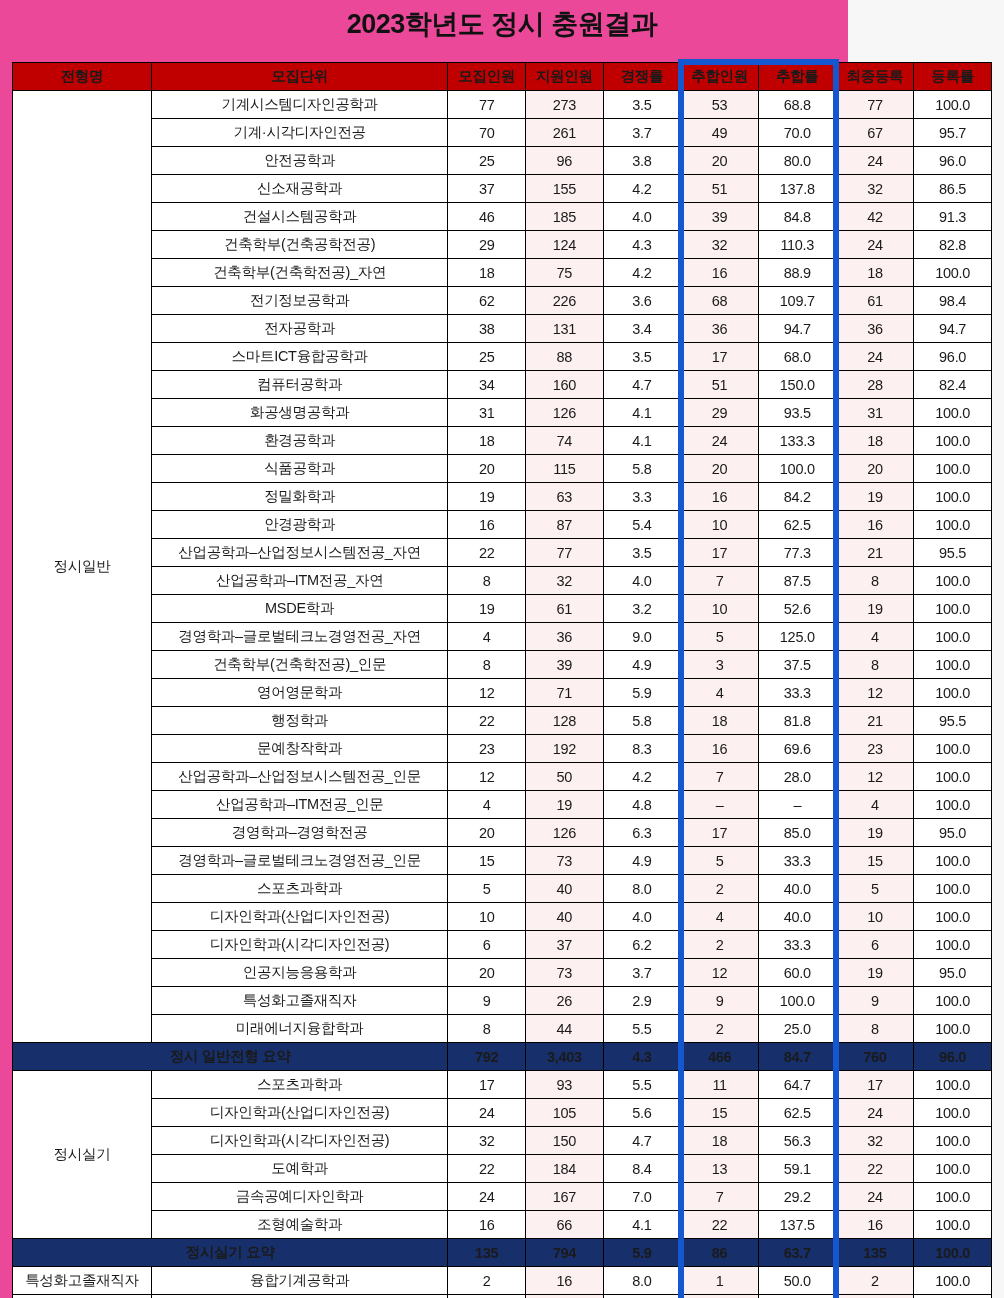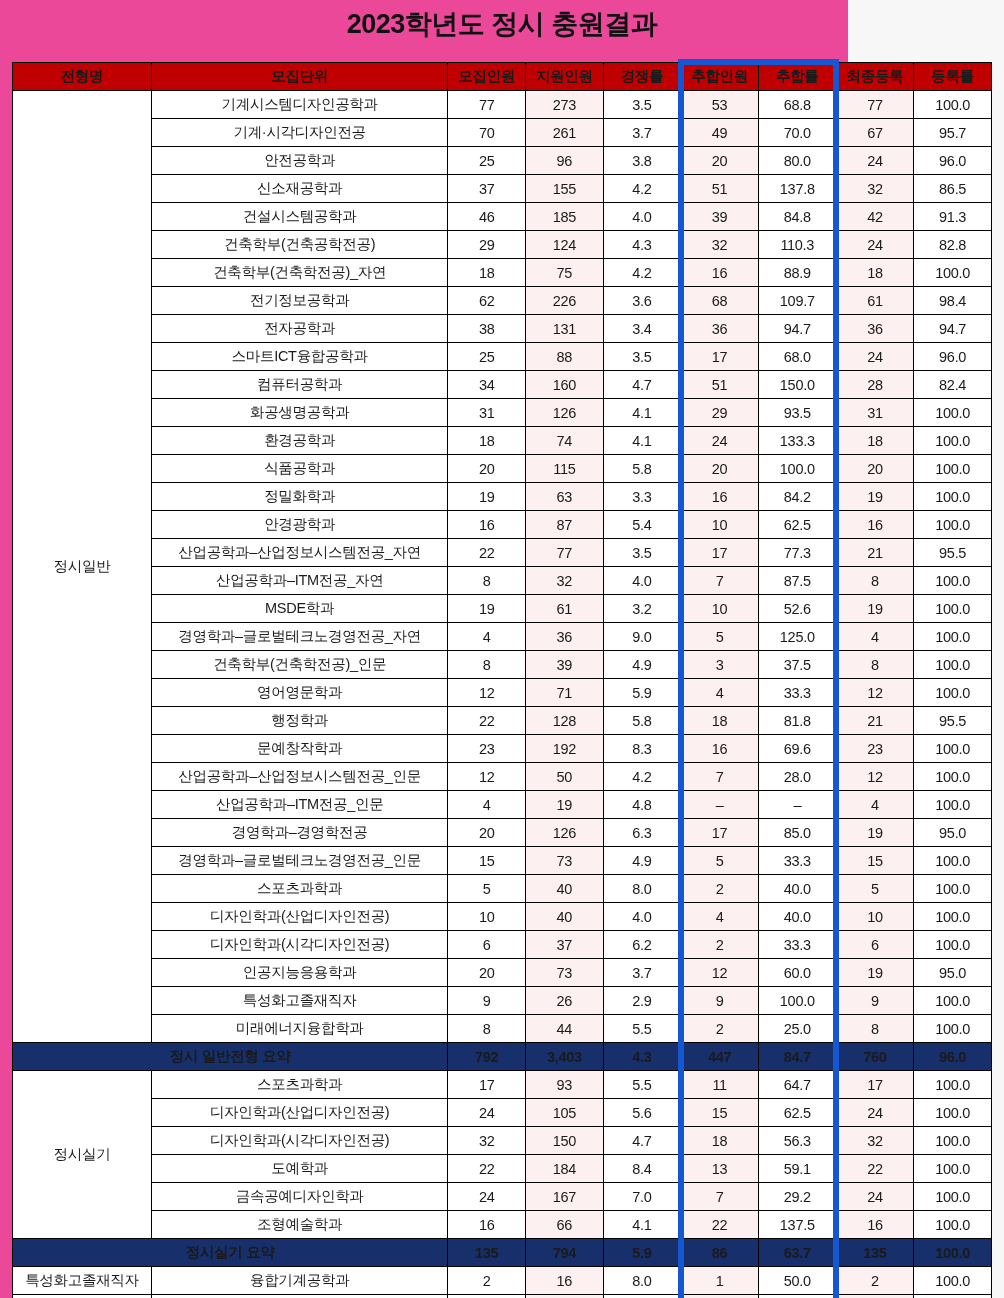--- a/index.html
+++ b/index.html
@@ -484,21 +484,21 @@
             <td class="shade">2</td>
             <td class="plain">25.0</td>
             <td class="shade">8</td>
             <td class="plain">100.0</td>
           </tr>
           <tr class="summary">
             <td colspan="2">정시 일반전형 요약</td>
             <td class="sep">792</td>
             <td class="sep">3,403</td>
             <td class="sep">4.3</td>
-            <td class="sep">447</td>
+            <td class="sep">466</td>
             <td class="sep">84.7</td>
             <td class="sep">760</td>
             <td class="sep">96.0</td>
           </tr>
           <tr>
             <td class="jeonhyeong plain thick-right" rowspan="6">정시실기</td>
             <td class="unit plain">스포츠과학과</td>
             <td class="plain">17</td>
             <td class="shade">93</td>
             <td class="plain">5.5</td>

